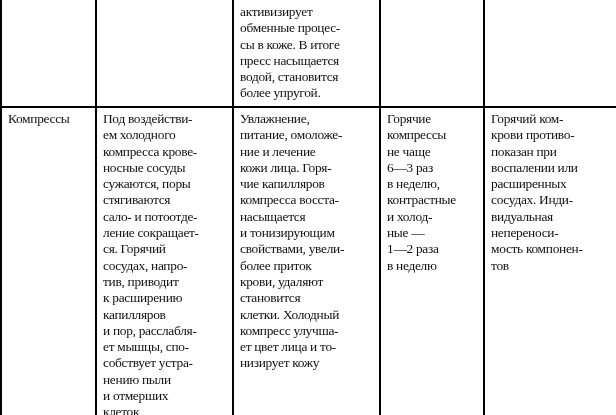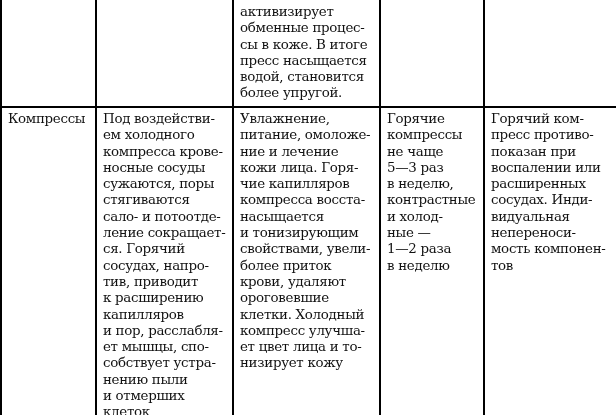--- a/index.html
+++ b/index.html
@@ -13,20 +13,21 @@
     font-size: 13.4px;
     line-height: 16.3px;
     color: #111111;
   }
   table.doc-table td {
     border: 2px solid #000000;
     vertical-align: top;
     padding: 2px 20px 2px 6px;
     letter-spacing: -0.3px;
     white-space: nowrap;
+    font-family: Liberation Serif, serif;
   }
   table.doc-table td.last-col { border-right: 2px solid #000; }
   .line { display: block; }
   tr.row-top td { height: 100px; padding-top: 4px; }
   tr.row-main td { height: 305px; padding-top: 3px; }
 </style>
 </head>
 <body>
 
 <table class="doc-table">
@@ -82,41 +83,41 @@
           <span class="line">питание, омоложе-</span>
           <span class="line">ние и лечение</span>
           <span class="line">кожи лица. Горя-</span>
           <span class="line">чие капилляров</span>
           <span class="line">компресса восста-</span>
           <span class="line">насыщается</span>
           <span class="line">и тонизирующим</span>
           <span class="line">свойствами, увели-</span>
           <span class="line">более приток</span>
           <span class="line">крови, удаляют</span>
-          <span class="line">ороговевшие</span>
+          <span class="line">становится</span>
           <span class="line">клетки. Холодный</span>
           <span class="line">компресс улучша-</span>
           <span class="line">ет цвет лица и то-</span>
           <span class="line">низирует кожу</span>
         </td>
       <td>
           <span class="line">Горячие</span>
           <span class="line">компрессы</span>
           <span class="line">не чаще</span>
-          <span class="line">5—3 раз</span>
+          <span class="line">6—3 раз</span>
           <span class="line">в неделю,</span>
           <span class="line">контрастные</span>
           <span class="line">и холод-</span>
           <span class="line">ные —</span>
           <span class="line">1—2 раза</span>
           <span class="line">в неделю</span>
         </td>
       <td class="last-col">
           <span class="line">Горячий ком-</span>
-          <span class="line">пресс противо-</span>
+          <span class="line">крови противо-</span>
           <span class="line">показан при</span>
           <span class="line">воспалении или</span>
           <span class="line">расширенных</span>
           <span class="line">сосудах. Инди-</span>
           <span class="line">видуальная</span>
           <span class="line">непереноси-</span>
           <span class="line">мость компонен-</span>
           <span class="line">тов</span>
         </td>
     </tr>

